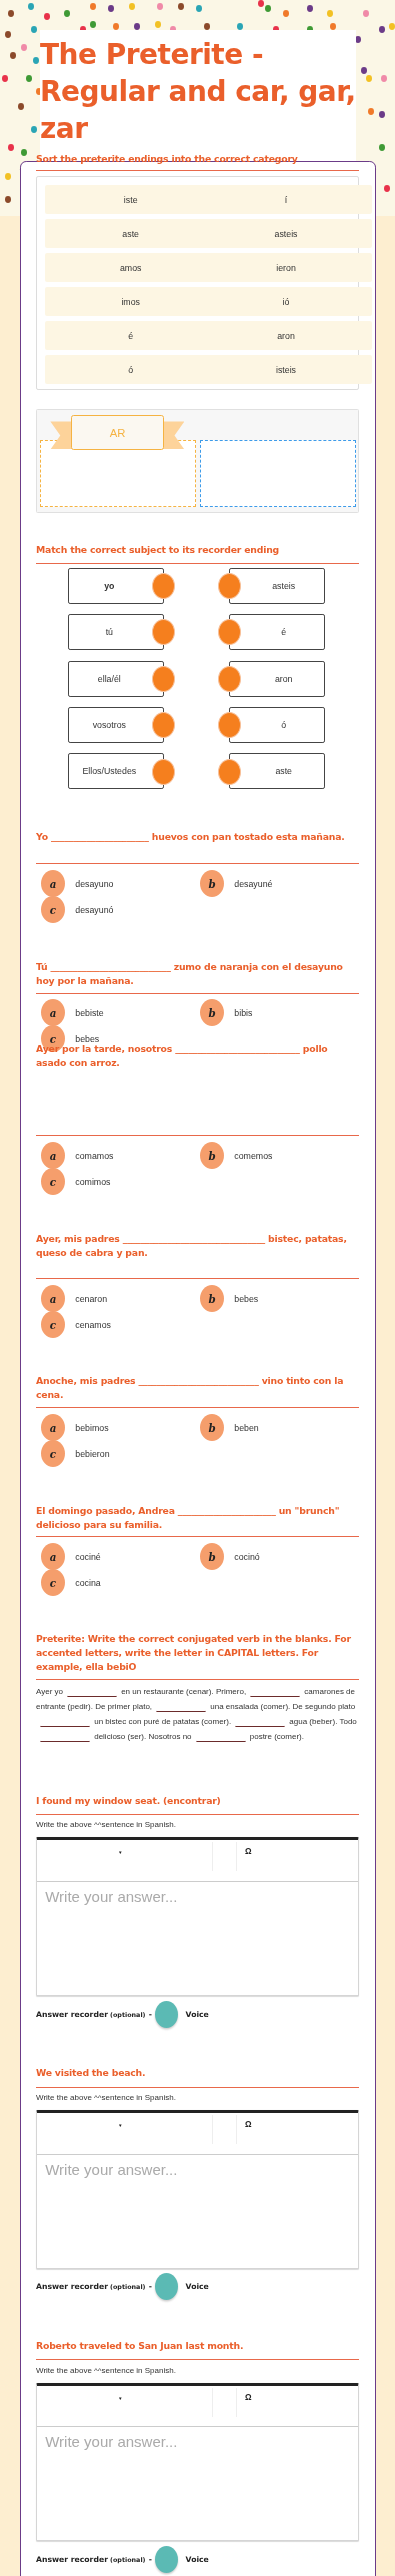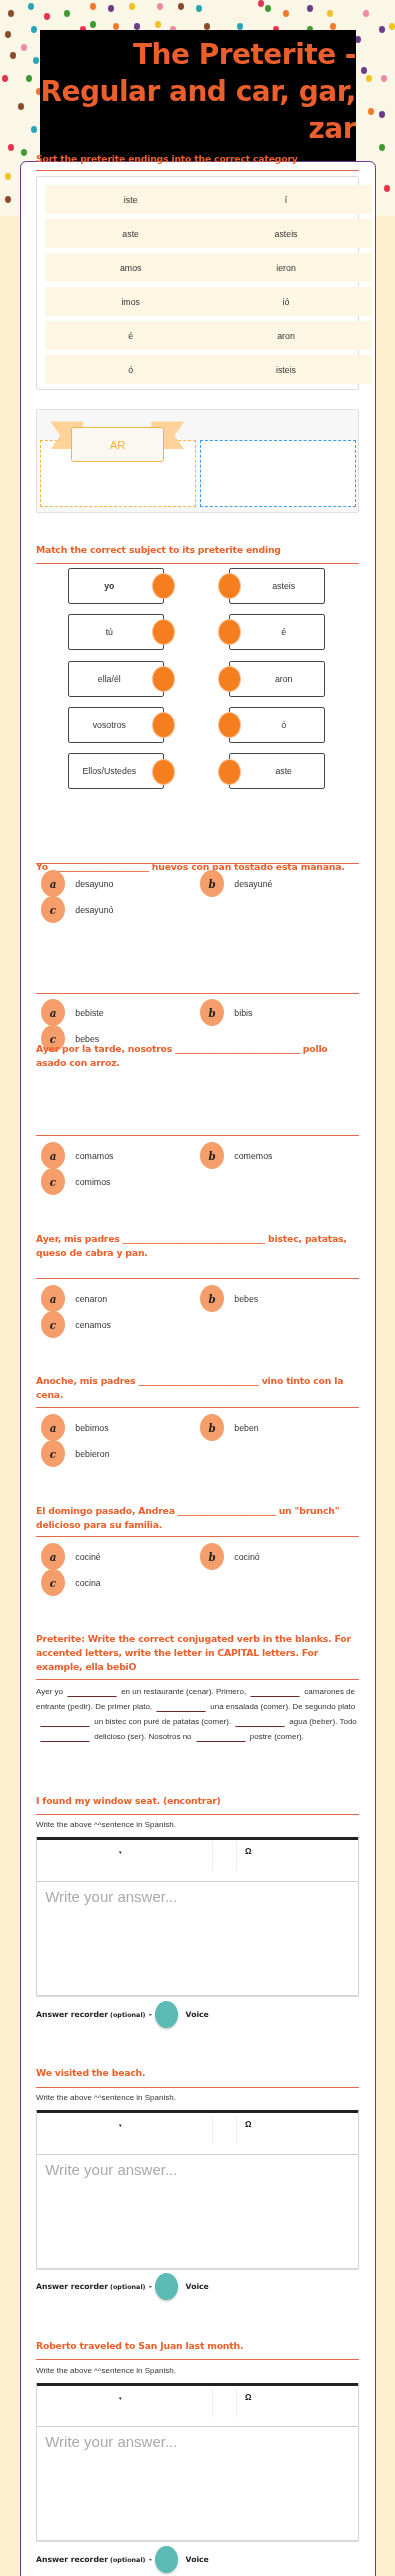--- a/index.html
+++ b/index.html
@@ -12,22 +12,22 @@
     overflow: hidden;
   }
   .confetti {
     position: absolute; left: 0; top: 0; width: 396px; height: 216px;
     background: #fbf7e6;
     overflow: hidden;
   }
   .dot { position: absolute; width: 6.2px; height: 7.2px; border-radius: 50%; }
   .title-banner {
     position: absolute; left: 40px; top: 30px; width: 316px; height: 134px;
-    background: #000000;
-    text-align: right;
+    background: #ffffff;
+    text-align: left;
     overflow: hidden;
   }
   .title-banner h1 {
     font-family: "DejaVu Sans", sans-serif;
     font-weight: bold;
     color: #ea5f2b;
     font-size: 28px;
     line-height: 37px;
     padding-top: 6.2px;
     letter-spacing: -0.5px;
@@ -215,25 +215,25 @@
       <div class="chip" style="left: 7.7px; top: 144px;">é</div>
       <div class="chip" style="left: 163px; top: 144px;">aron</div>
       <div class="chip" style="left: 7.7px; top: 178px;">ó</div>
       <div class="chip" style="left: 163px; top: 178px;">isteis</div>
     </div>
     <div class="catbox" style="left: 15px; top: 247px;">
       <div class="catzone" style="left: 2.6px; border-color: rgb(245, 179, 66);"></div>
       <div class="ribbon" style="left: 13.4px;">
         <div class="tail-l" style="background: rgb(253, 211, 154);"></div>
         <div class="tail-r" style="background: rgb(253, 211, 154);"></div>
-        <div class="face" style="border-color: rgb(245, 179, 66); color: rgb(245, 179, 66); background: rgb(251, 248, 241); margin-top: 12px;">AR</div>
+        <div class="face" style="border-color: rgb(245, 179, 66); color: rgb(245, 179, 66); background: rgb(251, 248, 241);">AR</div>
       </div>
       <div class="catzone" style="left: 163px; border-color: rgb(61, 155, 233);"></div>
     </div>
-    <div class="heading" style="left: 15px; top: 381px;">Match the correct subject to its preterite ending</div>
+    <div class="heading" style="left: 15px; top: 381px;">Match the correct subject to its recorder ending</div>
     <div class="rule" style="left: 15px; top: 401px;"></div>
     <div class="match-box match-left" style="left: 47px; top: 406px; font-weight: bold;">
       <span class="lbl">yo</span>
     </div>
     <div class="match-dot" style="left: 131px; top: 411px;"></div>
     <div class="match-box match-left" style="left: 47px; top: 452px;">
       <span class="lbl">tú</span>
     </div>
     <div class="match-dot" style="left: 131px; top: 457px;"></div>
     <div class="match-box match-left" style="left: 47px; top: 499px;">
@@ -261,34 +261,35 @@
     </div>
     <div class="match-dot" style="left: 197px; top: 504px;"></div>
     <div class="match-box match-right" style="left: 208px; top: 545px; width: 96px;">
       <span class="lbl">ó</span>
     </div>
     <div class="match-dot" style="left: 197px; top: 550px;"></div>
     <div class="match-box match-right" style="left: 208px; top: 591px; width: 96px;">
       <span class="lbl">aste</span>
     </div>
     <div class="match-dot" style="left: 197px; top: 597px;"></div>
-    <div class="heading" style="left: 15px; top: 668px; margin-top: 30px;">Yo ______________________ huevos con pan tostado esta mañana.</div>
+    <div class="heading" style="left: 15px; top: 668px;">Yo ______________________ huevos con pan tostado esta mañana.</div>
     <div class="rule" style="left: 15px; top: 701px;"></div>
     <div class="opt" style="left: 20px; top: 708px;">
       <div class="bubble">a</div>
       <span class="otext">desayuno</span>
     </div>
     <div class="opt" style="left: 179px; top: 708px;">
       <div class="bubble">b</div>
       <span class="otext">desayuné</span>
     </div>
     <div class="opt" style="left: 20px; top: 734px;">
       <div class="bubble">c</div>
       <span class="otext">desayunó</span>
     </div>
+    <div class="heading" style="left: 15px; top: 798px;">Tú ___________________________ zumo de naranja con el desayuno hoy por la mañana.</div>
     <div class="rule" style="left: 15px; top: 831px;"></div>
     <div class="opt" style="left: 20px; top: 837px;">
       <div class="bubble">a</div>
       <span class="otext">bebiste</span>
     </div>
     <div class="opt" style="left: 179px; top: 837px;">
       <div class="bubble">b</div>
       <span class="otext">bibis</span>
     </div>
     <div class="opt" style="left: 20px; top: 863px;">

